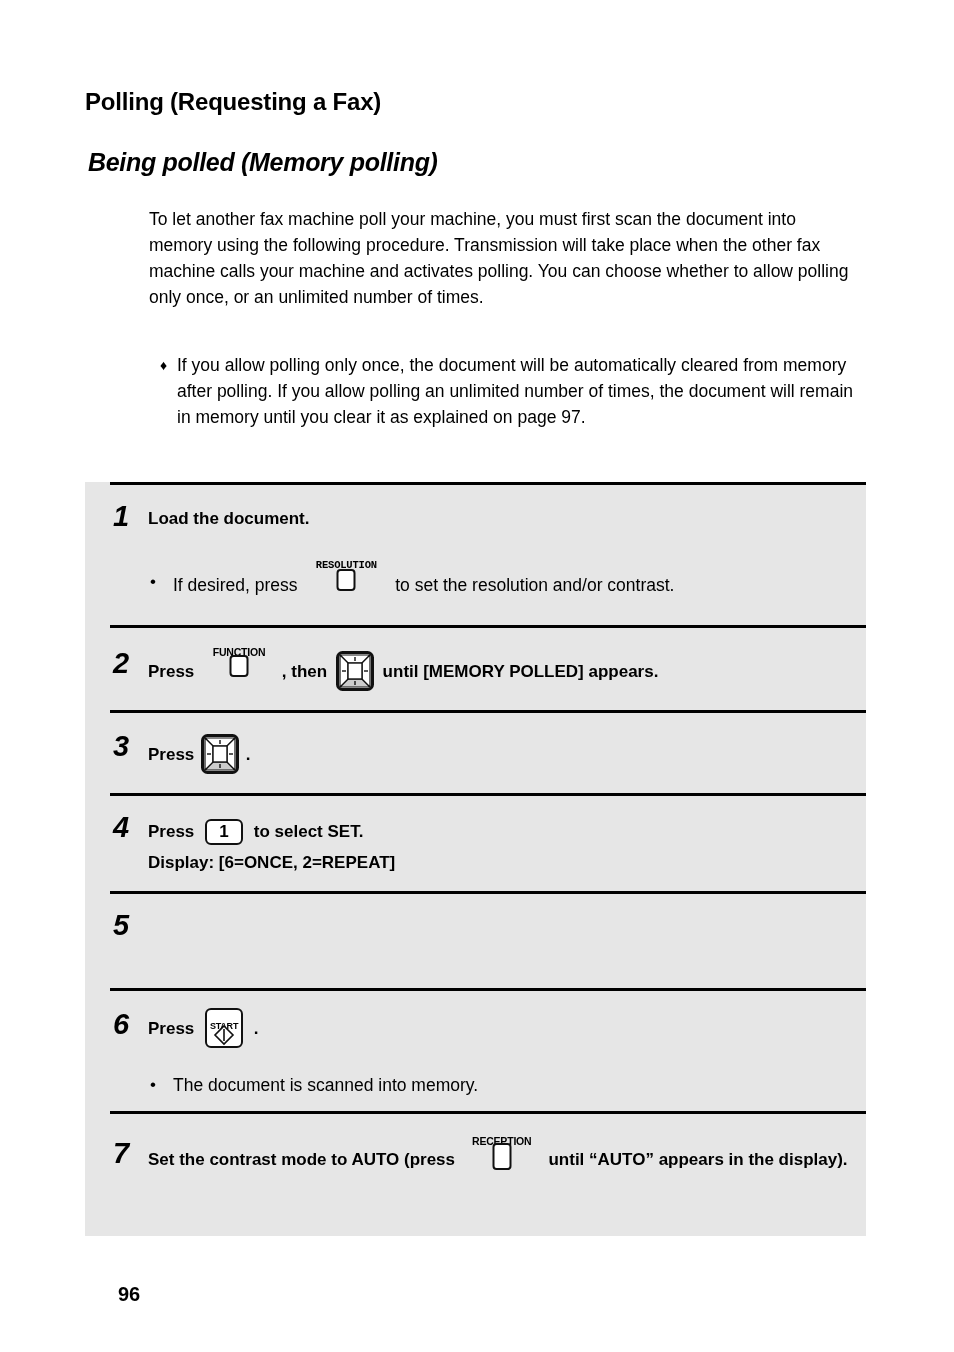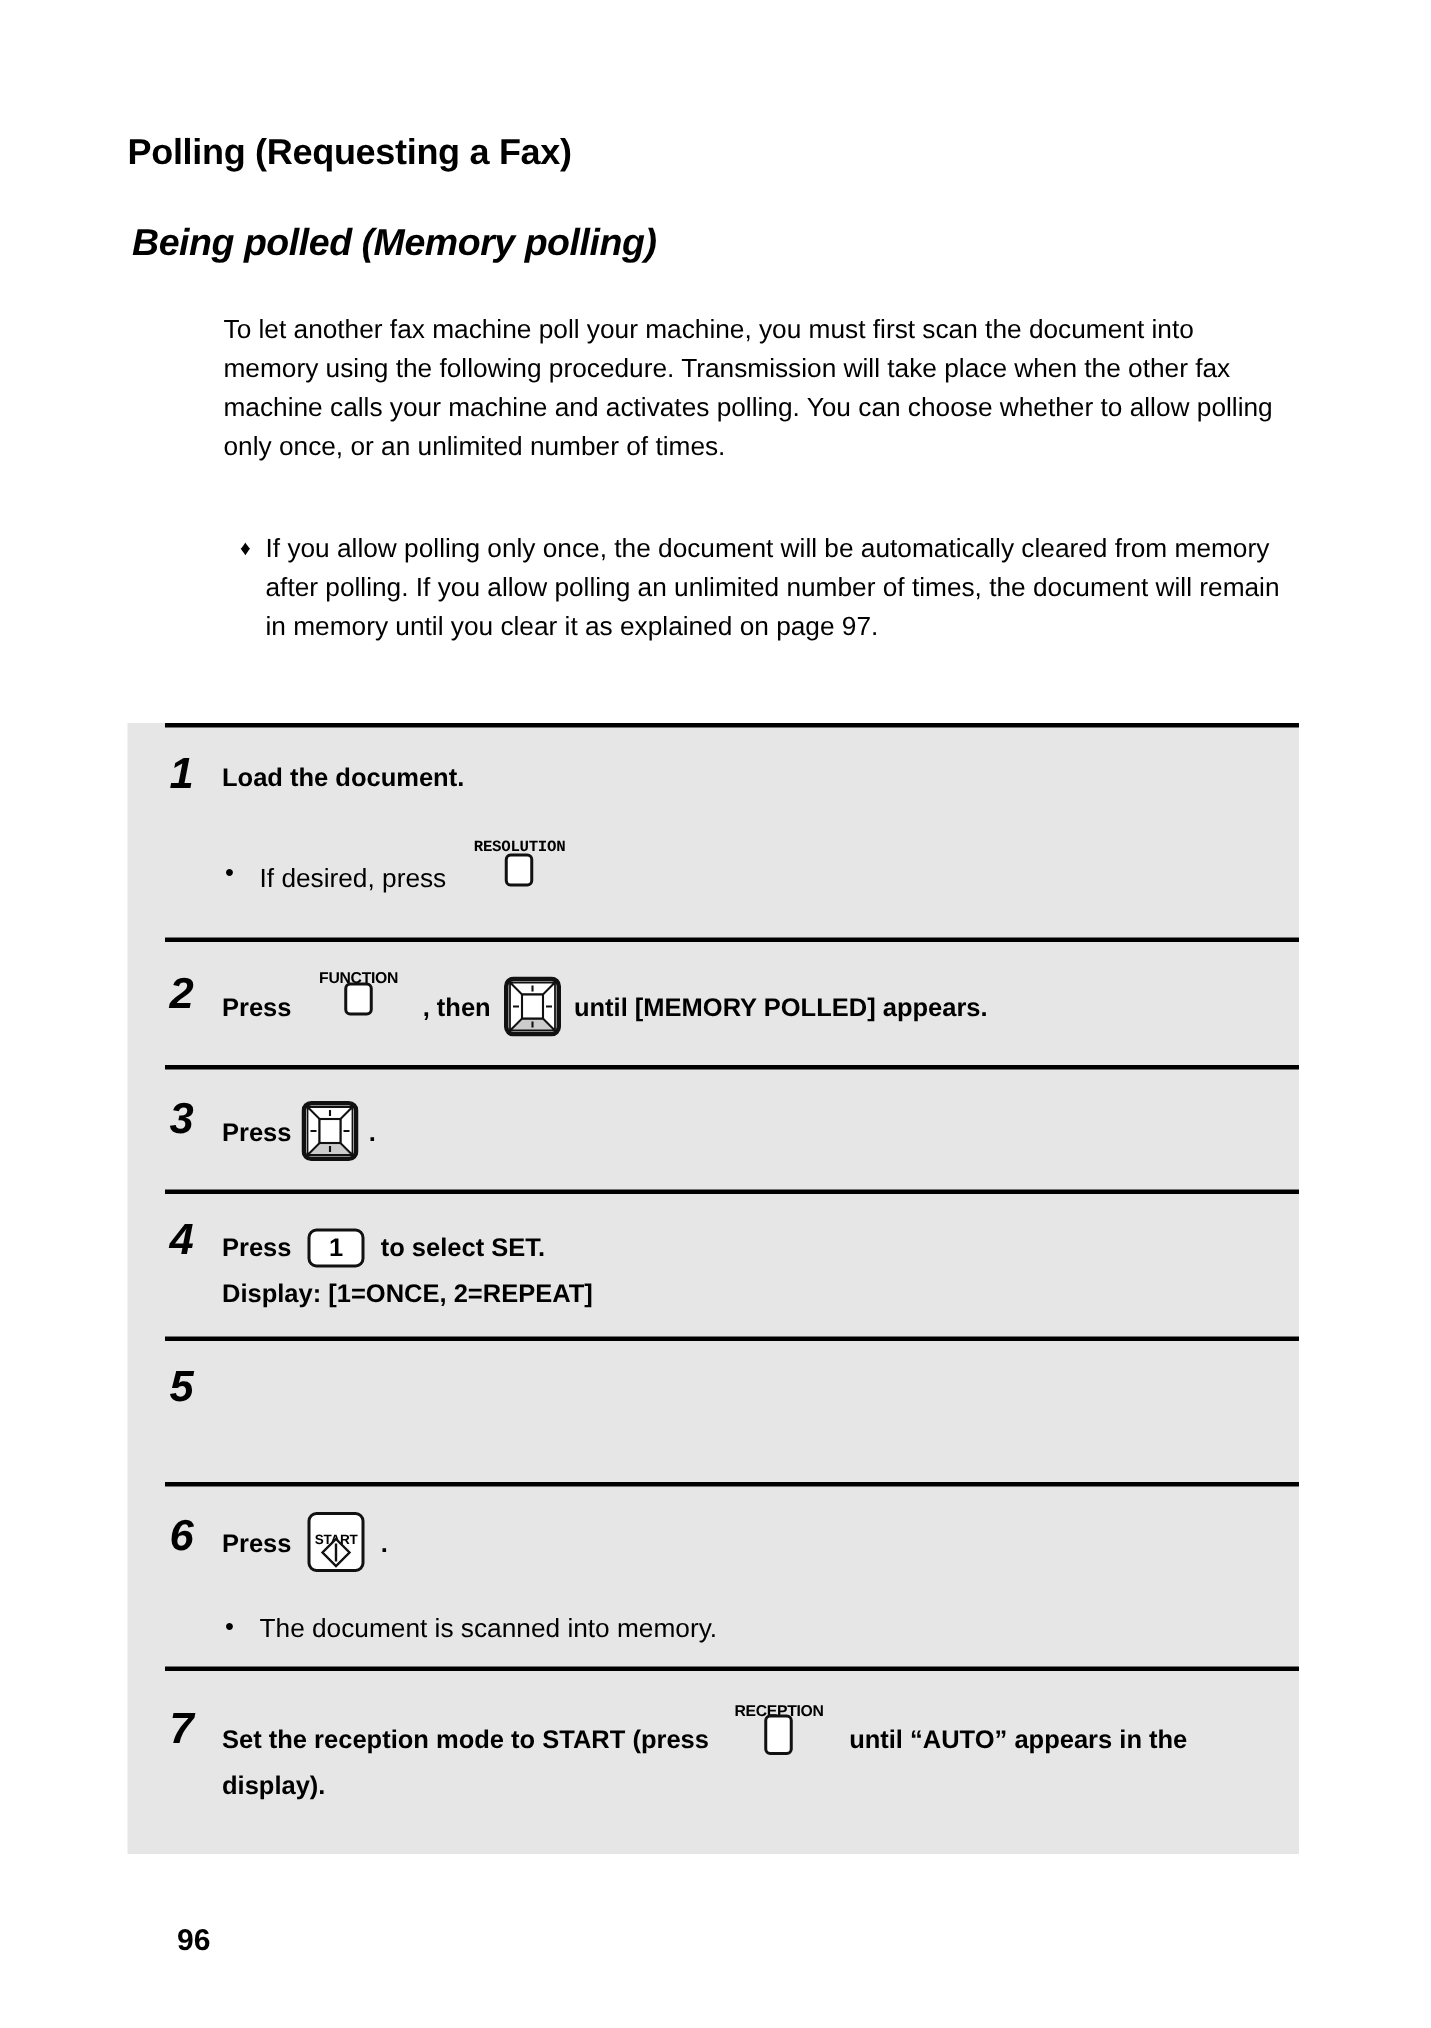--- a/index.html
+++ b/index.html
@@ -242,20 +242,21 @@
     <div class="step-body" style="padding-top:22px;">
       <div class="step-num" style="top:20px;">1</div>
       <div class="step-head">Load the document.</div>
       <div class="step-sub" style="margin-top:36px;">
         <span class="dot">•</span>
         <span>If desired, press</span>
         <span class="labelkey" style="margin:0 14px;font-family:Liberation Mono, monospace;">
           <span class="lk-label">RESOLUTION</span>
           <span class="lk-box"></span>
         </span>
+        <span>to set the resolution and/or contrast.</span>
       </div>
     </div>
   </div>
 
   <div class="step" style="height:85px;">
     <div class="step-rule"></div>
     <div class="step-body" style="padding-top:28px;">
       <div class="step-num" style="top:24px;">2</div>
       <div class="step-head">
         <span>Press</span>
@@ -310,21 +311,21 @@
 
   <div class="step" style="height:98px;">
     <div class="step-rule"></div>
     <div class="step-body" style="padding-top:24px;">
       <div class="step-num" style="top:20px;">4</div>
       <div class="step-head">
         <span>Press</span>
         <span class="numkey" style="margin:0 6px;">1</span>
         <span>to select SET.</span>
       </div>
-      <div class="step-head" style="margin-top:2px;">Display: [1=ONCE, 2=REPEAT]</div>
+      <div class="step-head" style="margin-top:2px;">Display: [6=ONCE, 2=REPEAT]</div>
     </div>
   </div>
 
   <div class="step" style="height:97px;">
     <div class="step-rule"></div>
     <div class="step-body" style="padding-top:24px; padding-right:18px;">
       <div class="step-num" style="top:20px;">5</div>
     </div>
   </div>
 
@@ -350,21 +351,21 @@
         <span>The document is scanned into memory.</span>
       </div>
     </div>
   </div>
 
   <div class="step" style="height:120px;">
     <div class="step-rule"></div>
     <div class="step-body" style="padding-top:32px; padding-right:10px;">
       <div class="step-num" style="top:28px;">7</div>
       <div class="step-head" style="line-height:31px;">
-        <span>Set the reception mode to START (press</span>
+        <span>Set the contrast mode to AUTO (press</span>
         <span class="labelkey tall" style="margin:0 12px;">
           <span class="lk-label">RECEPTION</span>
           <span class="lk-box"></span>
         </span>
         <span>until “AUTO” appears in the display).</span>
       </div>
     </div>
   </div>
 
 </div>

